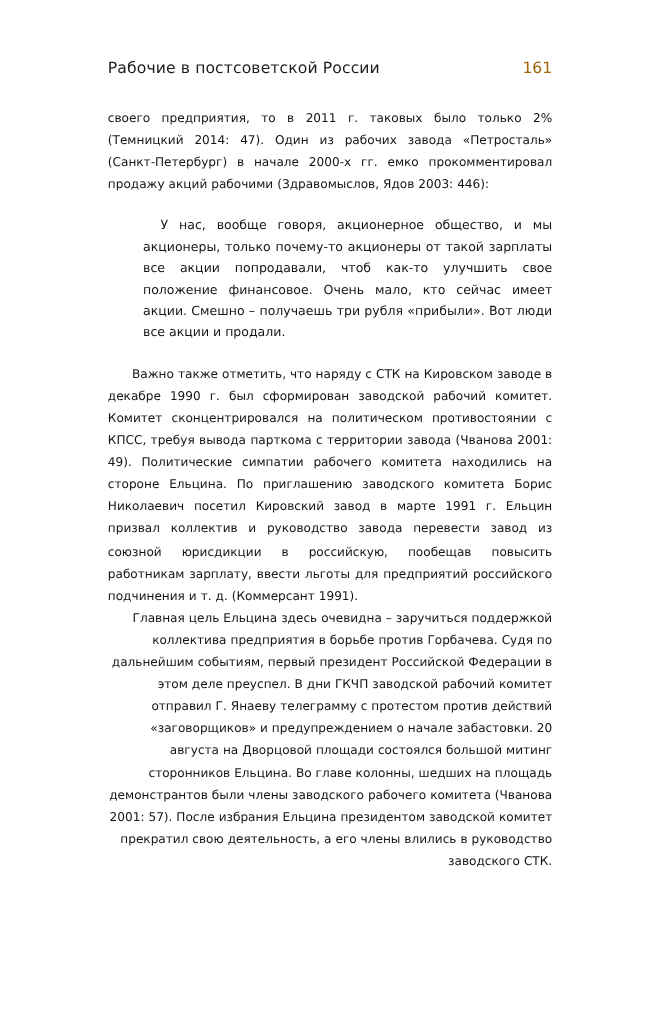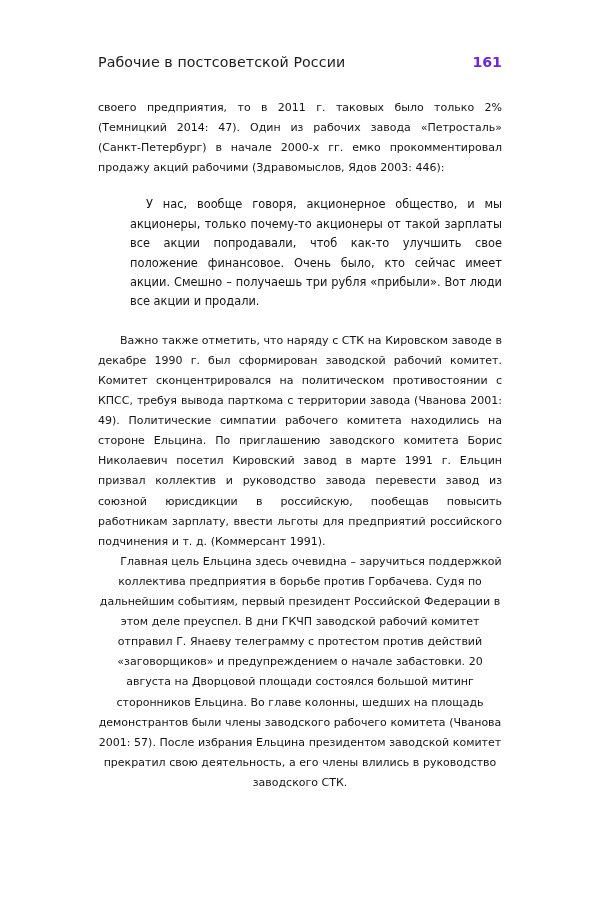--- a/index.html
+++ b/index.html
@@ -38,39 +38,39 @@
   }
   .running-head .rh-title {
     font-size: 14.2px;
     font-weight: 400;
     letter-spacing: 0.1px;
     color: #1c1c1c;
     white-space: nowrap;
   }
   .running-head .rh-folio {
     font-size: 14.2px;
-    font-weight: 700;
-    color: #6d28d9;
+    font-weight: 400;
+    color: #a16207;
   }
   
   .body-par {
     font-size: 11px;
     line-height: 20.1px;
     text-align: justify;
     text-justify: inter-word;
     hyphens: manual;
     margin: 0;
     color: #141414;
     word-spacing: 0.1px;
   }
   .body-par.indent {
     text-indent: 22px;
   }
   .body-par.last {
-    text-align: center;
+    text-align: right;
   }
   
   .quote {
     margin: 17px 0 19px 0;
     padding: 0 0 0 32px;
     font-size: 11.4px;
     line-height: 19.4px;
     text-align: justify;
     text-justify: inter-word;
     color: #151515;
@@ -89,21 +89,21 @@
   <div class="content">
 
     <div class="running-head">
       <div class="rh-title">Рабочие в постсоветской России</div>
       <div class="rh-folio">161</div>
     </div>
 
     <p class="body-par">своего предприятия, то в 2011 г. таковых было только 2% (Темницкий 2014: 47). Один из рабочих завода «Петросталь» (Санкт-Петербург) в начале 2000-х гг. емко прокомментировал продажу акций рабочими (Здравомыслов, Ядов 2003: 446):</p>
 
     <blockquote class="quote">
-      <p class="q-first">У нас, вообще говоря, акционерное общество, и мы акционеры, только почему-то акционеры от такой зарплаты все акции попродавали, чтоб как-то улучшить свое положение финансовое. Очень было, кто сейчас имеет акции. Смешно – получаешь три рубля «прибыли». Вот люди все акции и продали.</p>
+      <p class="q-first">У нас, вообще говоря, акционерное общество, и мы акционеры, только почему-то акционеры от такой зарплаты все акции попродавали, чтоб как-то улучшить свое положение финансовое. Очень мало, кто сейчас имеет акции. Смешно – получаешь три рубля «прибыли». Вот люди все акции и продали.</p>
     </blockquote>
 
     <p class="body-par indent">Важно также отметить, что наряду с СТК на Кировском заводе в декабре 1990 г. был сформирован заводской рабочий комитет. Комитет сконцентрировался на политическом противостоянии с КПСС, требуя вывода парткома с территории завода (Чванова 2001: 49). Политические симпатии рабочего комитета находились на стороне Ельцина. По приглашению заводского комитета Борис Николаевич посетил Кировский завод в марте 1991 г. Ельцин призвал коллектив и руководство завода перевести завод из союзной юрисдикции в российскую, пообещав повысить работникам зарплату, ввести льготы для предприятий российского подчинения и т. д. (Коммерсант 1991).</p>
 
     <p class="body-par indent last">Главная цель Ельцина здесь очевидна – заручиться поддержкой коллектива предприятия в борьбе против Горбачева. Судя по дальнейшим событиям, первый президент Российской Федерации в этом деле преуспел. В дни ГКЧП заводской рабочий комитет отправил Г. Янаеву телеграмму с протестом против действий «заговорщиков» и предупреждением о начале забастовки. 20 августа на Дворцовой площади состоялся большой митинг сторонников Ельцина. Во главе колонны, шедших на площадь демонстрантов были члены заводского рабочего комитета (Чванова 2001: 57). После избрания Ельцина президентом заводской комитет прекратил свою деятельность, а его члены влились в руководство заводского СТК.</p>
 
   </div>
 </div>
 
 </body></html>

